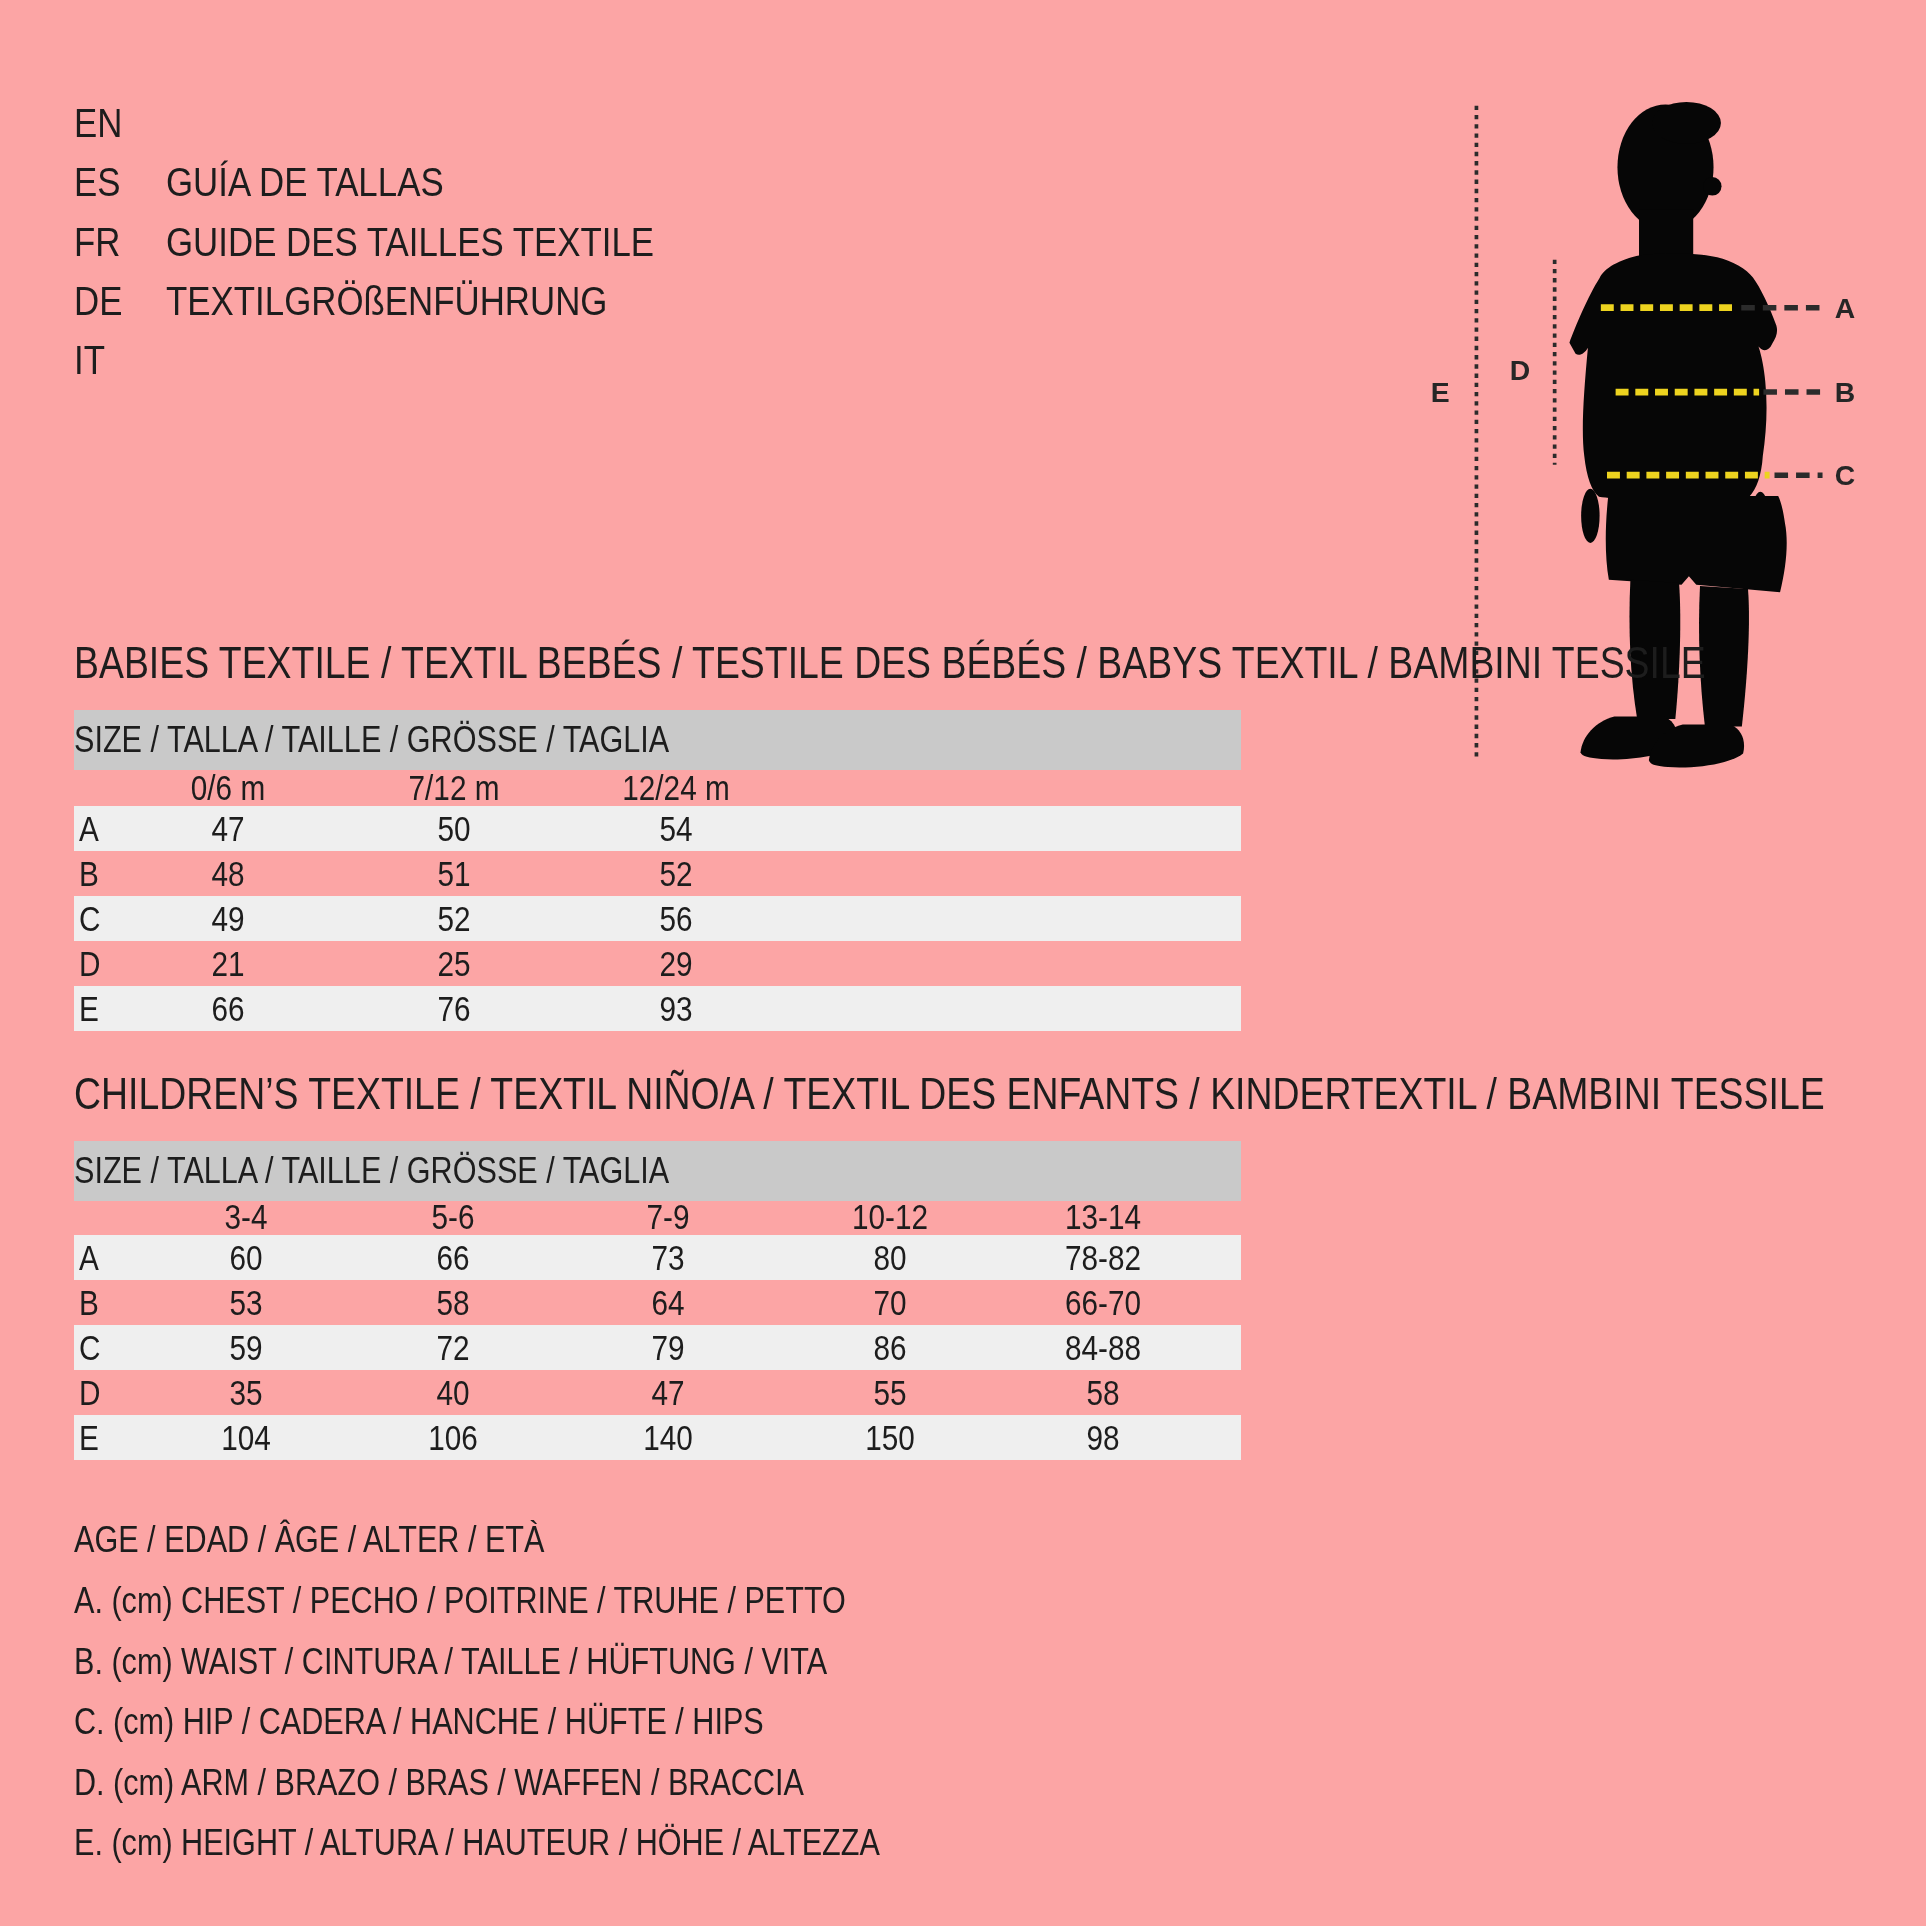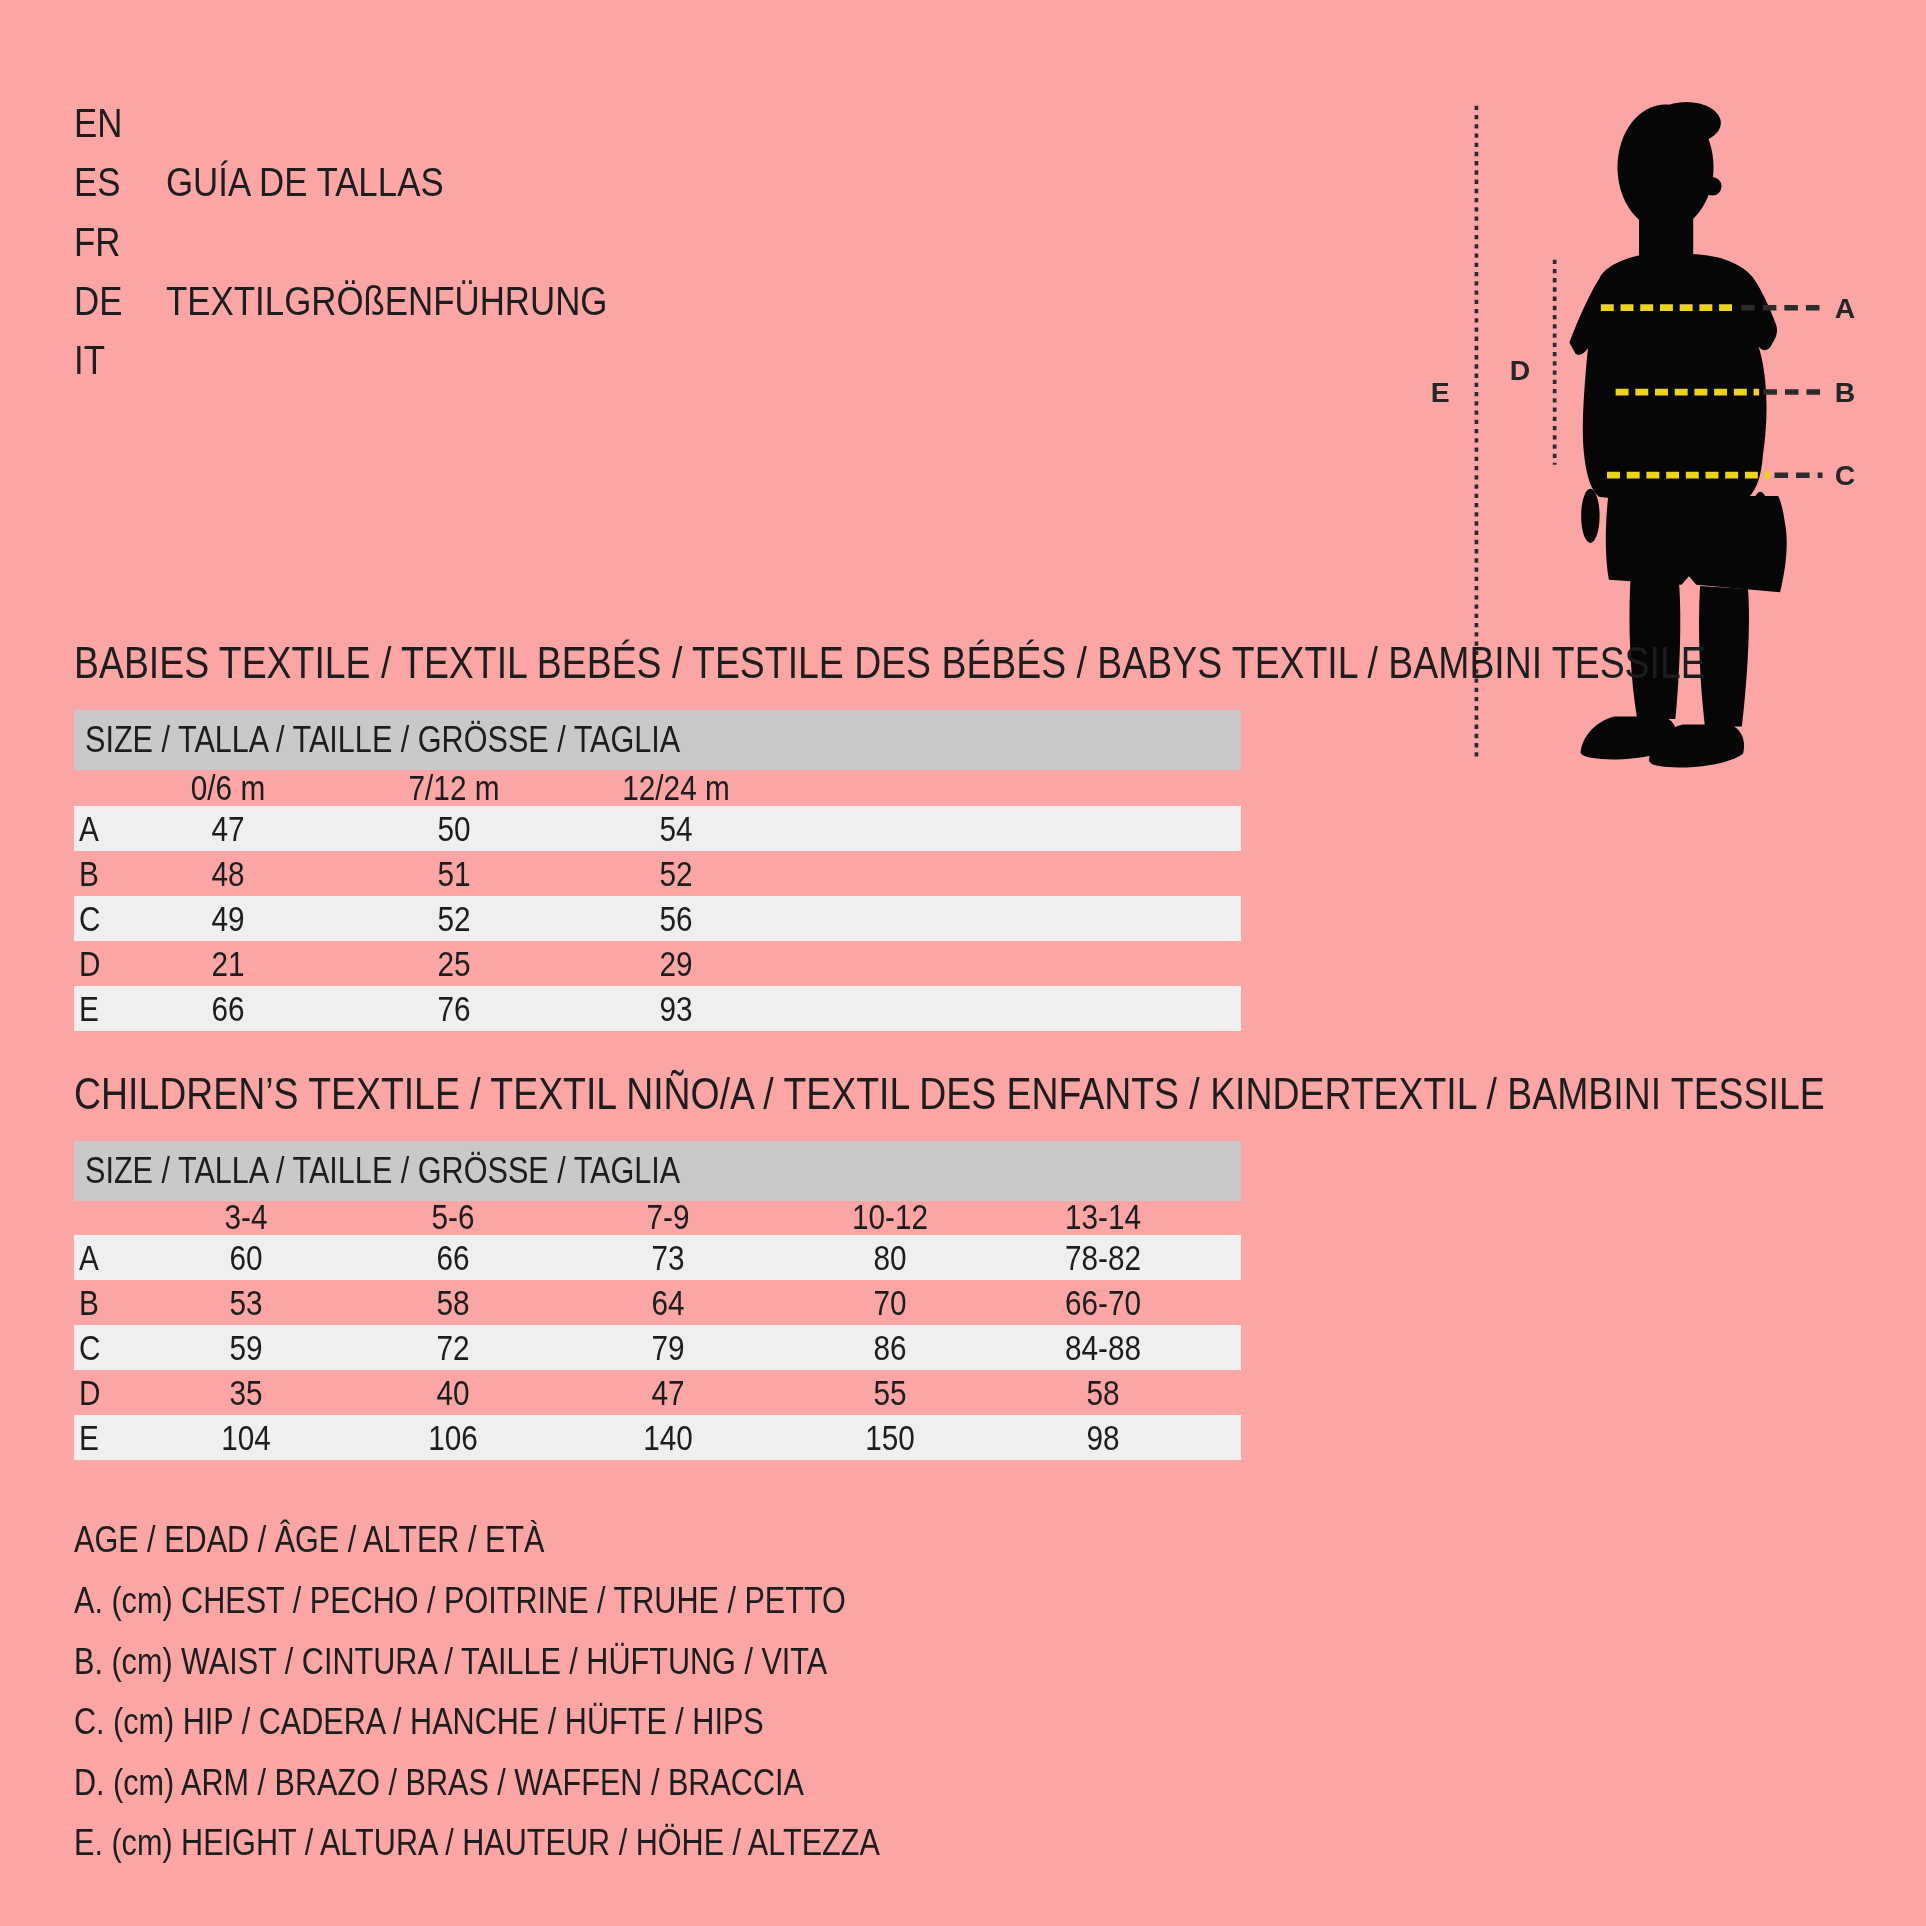--- a/index.html
+++ b/index.html
@@ -7,21 +7,21 @@
     position:relative;width:1926px;height:1926px;background:#fca5a5;
     font-family:"Liberation Sans","DejaVu Sans",sans-serif;color:#1d1d1d;overflow:hidden;
   }
   
   .cx{display:inline-block;transform:scaleX(.85);transform-origin:0 50%;white-space:nowrap;}
   .cx-c{display:inline-block;transform:scaleX(.85);transform-origin:50% 50%;white-space:nowrap;}
   .lang-row{position:absolute;left:74px;height:42px;line-height:42px;font-size:41px;display:flex;}
   .lang-code{width:92px;flex:0 0 92px;}
   .sec-heading{position:absolute;left:74px;height:44px;line-height:44px;font-size:44px;text-align:right;}
   .size-bar{position:absolute;left:74px;width:1167px;height:60px;line-height:60px;background:#C9C9C9;
-    font-size:36px;padding-left:11px;box-sizing:border-box;}
+    font-size:36px;padding-left:0;box-sizing:border-box;}
   .col-row{position:absolute;left:74px;width:1167px;height:36px;line-height:36px;font-size:35px;}
   .t-row{position:absolute;left:74px;width:1167px;height:45px;line-height:45px;font-size:35px;}
   .t-row.stripe{background:#EFEFEF;}
   .row-label{position:absolute;left:5px;}
   .cc{position:absolute;transform:translateX(-50%);}
   .legend-line{position:absolute;left:74px;height:41px;line-height:41px;font-size:36px;}
   .figure-svg{position:absolute;left:1405px;top:92px;width:521px;height:690px;}
   .dotline{stroke:#2B2B2B;stroke-width:6;stroke-dasharray:7 8;fill:none;}
   .ydash{stroke:#EDD31F;stroke-width:11;stroke-dasharray:21 11;fill:none;}
   .kdash{stroke:#2B2B2B;stroke-width:9;stroke-dasharray:22 13;fill:none;}
@@ -36,20 +36,21 @@
   <div id="langs">
       <div class="lang-row" style="top: 102px;">
         <span class="lang-code"><span class="cx">EN</span></span>
       </div>
       <div class="lang-row" style="top: 161px;">
         <span class="lang-code"><span class="cx">ES</span></span>
         <span><span class="cx">GUÍA DE TALLAS</span></span>
       </div>
       <div class="lang-row" style="top: 221px;">
         <span class="lang-code"><span class="cx">FR</span></span>
+        <span><span class="cx">GUIDE DES TAILLES TEXTILE</span></span>
       </div>
       <div class="lang-row" style="top: 280px;">
         <span class="lang-code"><span class="cx">DE</span></span>
         <span><span class="cx">TEXTILGRÖßENFÜHRUNG</span></span>
       </div>
       <div class="lang-row" style="top: 339px;">
         <span class="lang-code"><span class="cx">IT</span></span>
       </div>
     </div>
 

